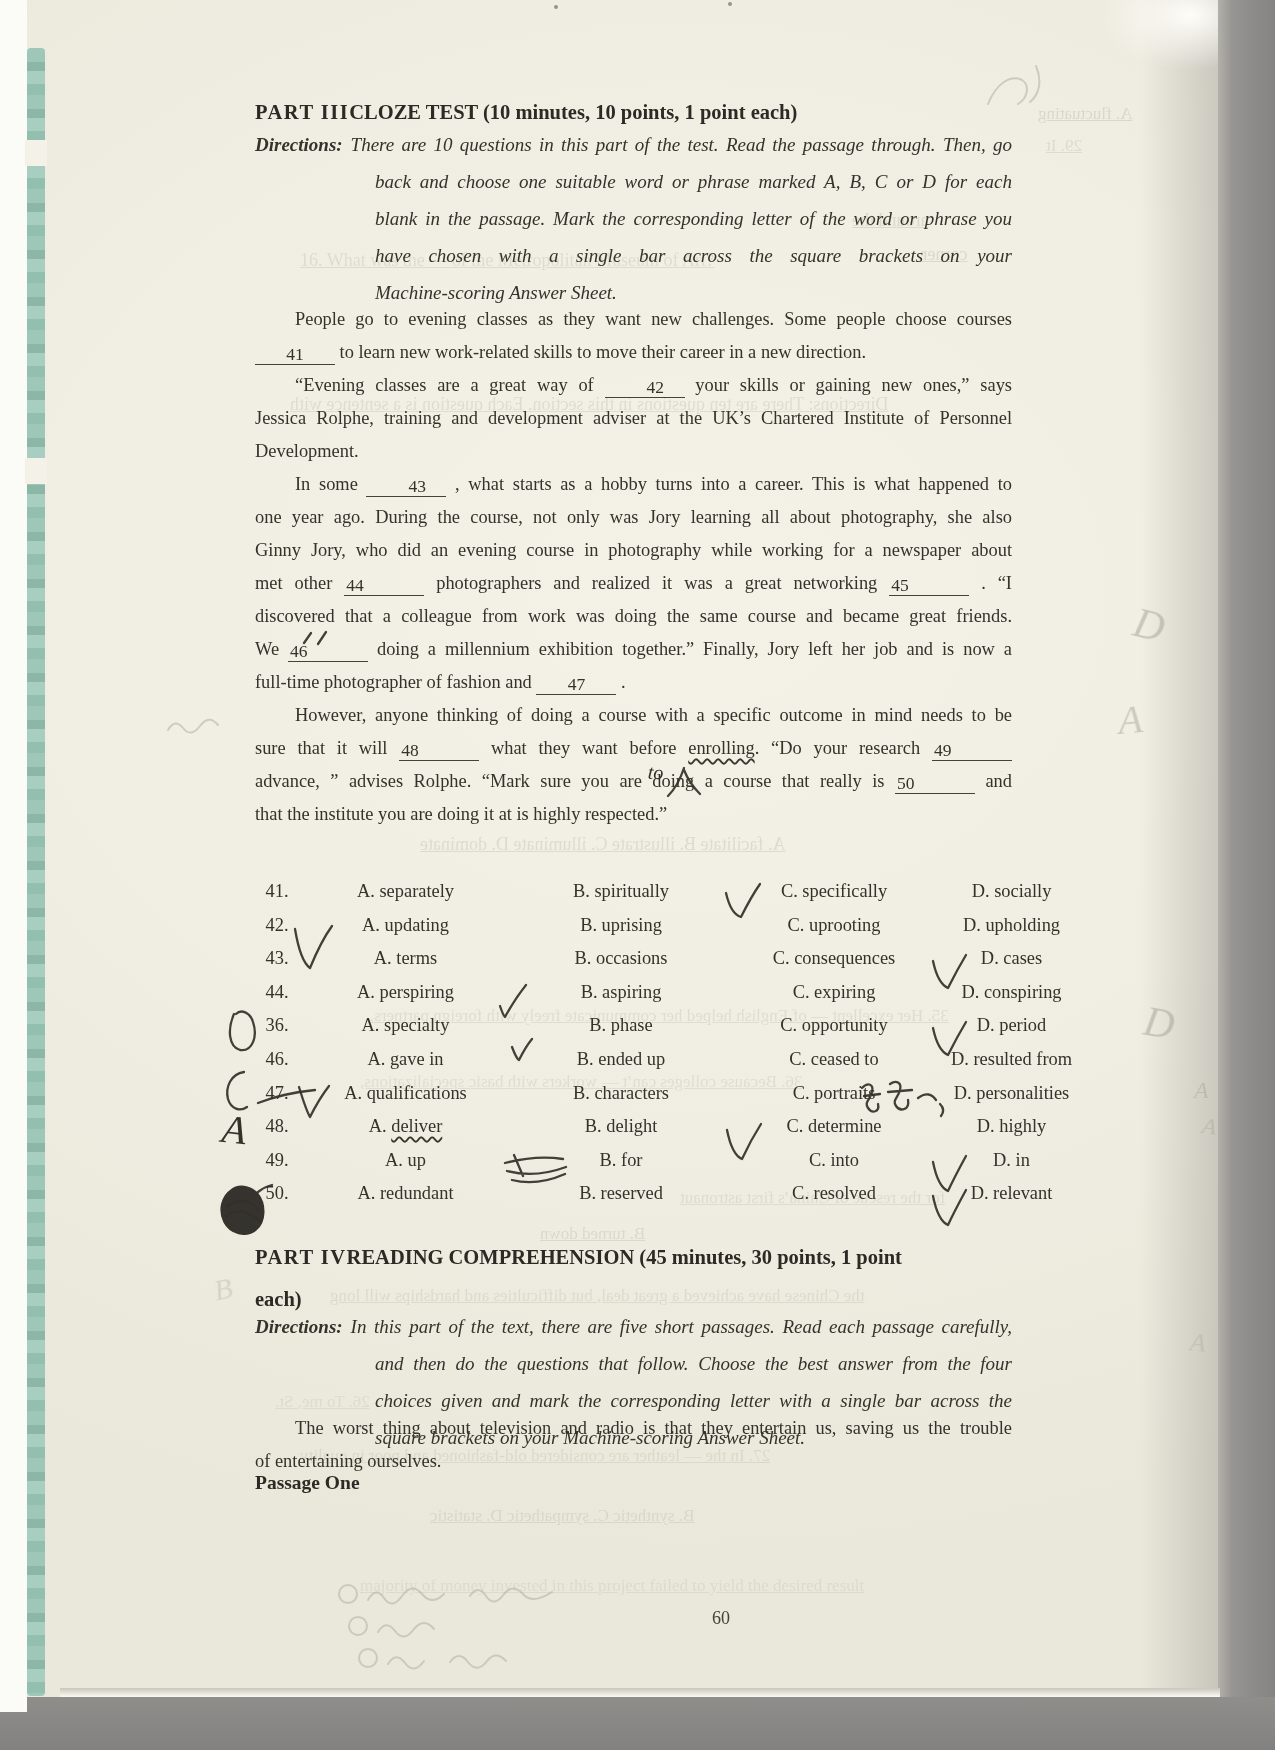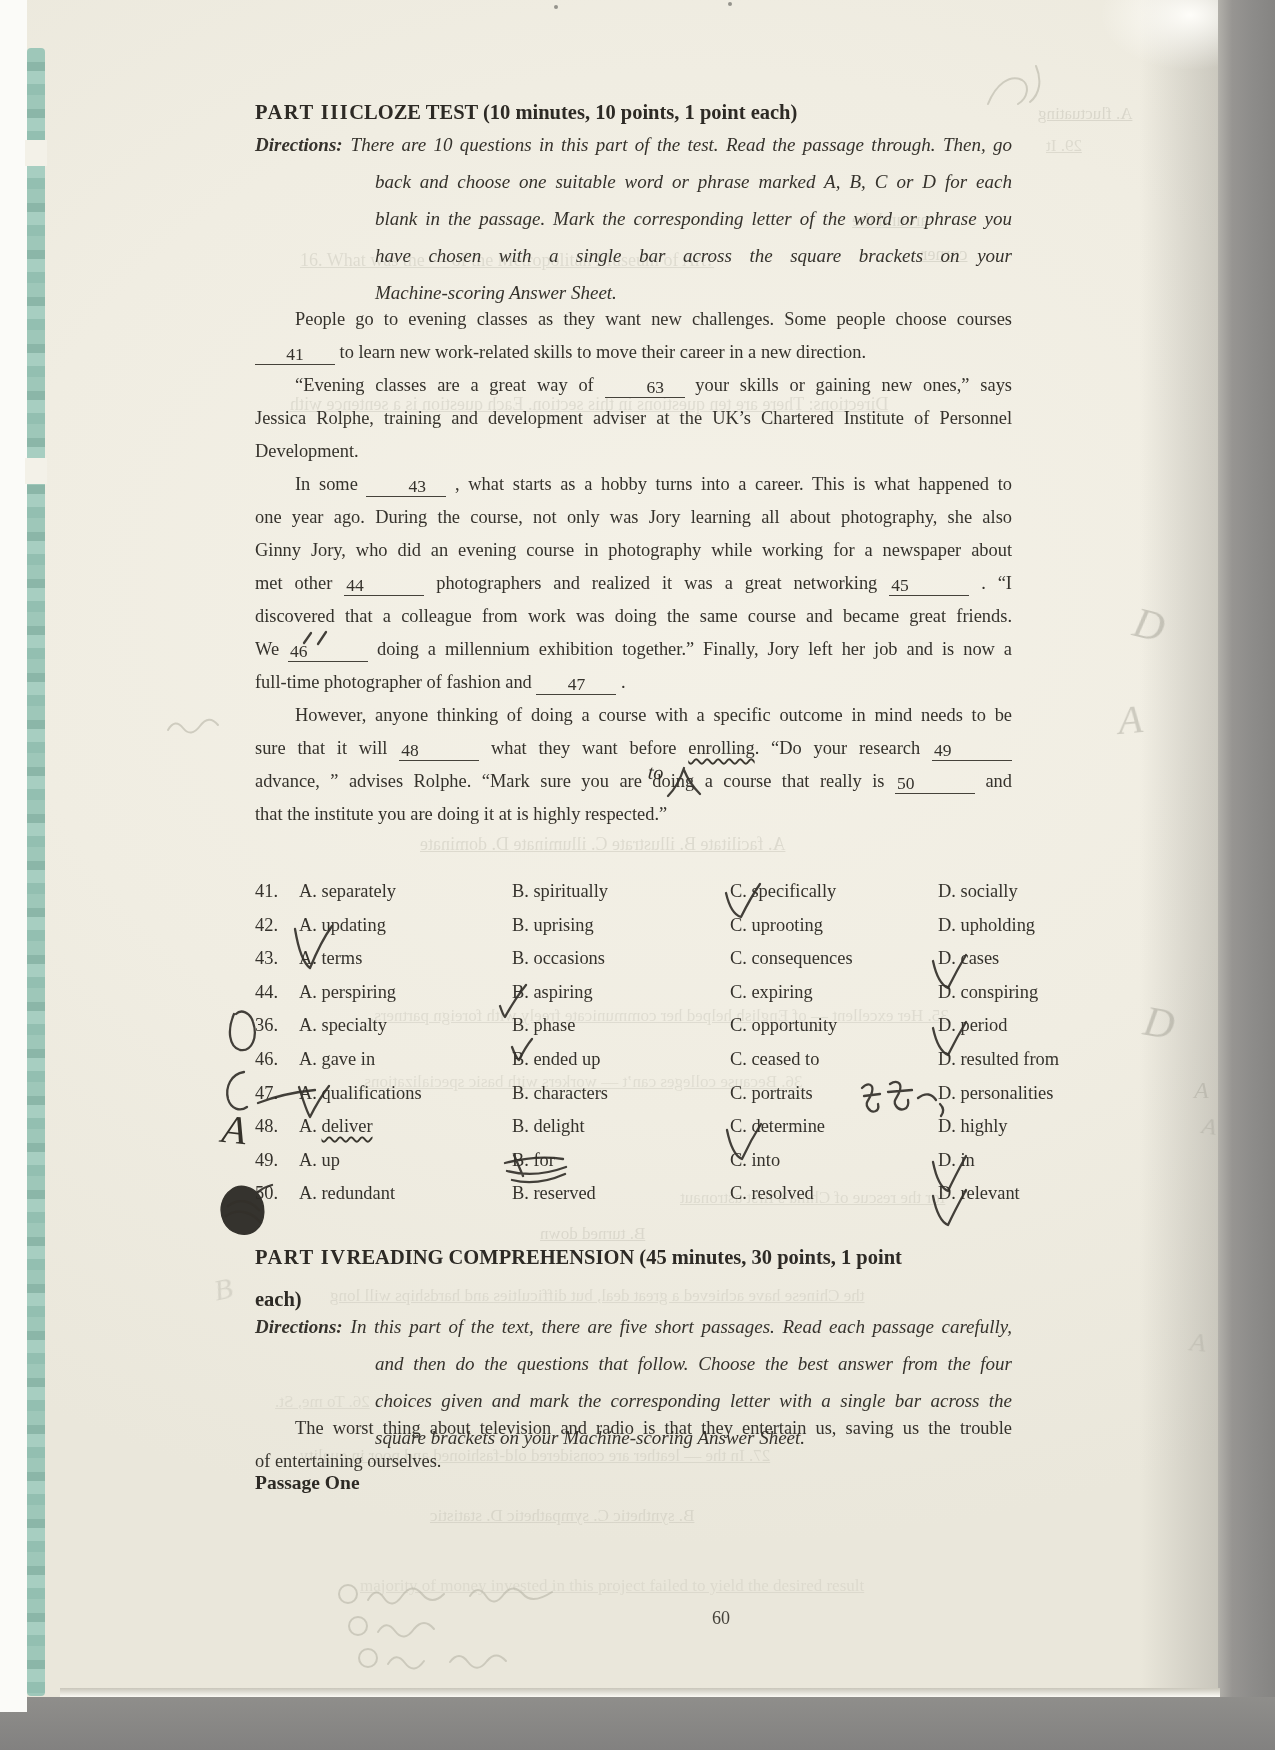--- a/index.html
+++ b/index.html
@@ -29,21 +29,21 @@
   .dline{font-style:italic;font-size:19px;line-height:37px;padding-left:120px;}
   .dline.first{text-indent:-120px;}
   .dl{font-weight:bold;margin-right:8px;}
   .j{text-align:justify;text-align-last:justify;}
   .jline{font-size:18.4px;line-height:33px;}
   .ind{text-indent:40px;}
   .blank{display:inline-block;min-width:76px;padding:0 2px;border-bottom:1.4px solid #45423a;
          text-align:center;font-size:17.5px;line-height:20px;height:20px;vertical-align:-2px;}
   .hwund{text-decoration:underline wavy 1.5px #3a372f;text-underline-offset:4px;}
   #opt-grid{display:grid;grid-template-columns:44px 213px 218px 208px auto;grid-auto-rows:33.6px;
-            width:830px;font-size:18.4px;align-items:start;}
+            width:830px;font-size:18.4px;align-items:start;text-align:center;}
   #passage-one-title{font-weight:bold;font-size:19.5px;color:#2d2a25;}
   #page-number{font-size:18px;color:#45423a;}
   
   .ghost{position:absolute;color:#a8a699;filter:blur(.5px);white-space:nowrap;font-size:17px;text-decoration:underline;}
   .mir{transform:scaleX(-1);}
   .gund{text-decoration:underline;}
   
   .hw{position:absolute;font-style:italic;color:#34312a;white-space:nowrap;line-height:1;}
   .pcl{position:absolute;font-style:italic;color:#a3a195;white-space:nowrap;line-height:1;filter:blur(.4px);}
   svg.overlay{position:absolute;left:0;top:0;}
@@ -85,21 +85,21 @@
     </div>
   <div class="dline j mk">back and choose one suitable word or phrase marked A, B, C or D for each</div>
       <div class="dline j mk">blank in the passage. Mark the corresponding letter of the word or phrase you</div>
       <div class="dline j mk">have chosen with a single bar across the square brackets on your</div>
       <div class="dline mk">Machine-scoring Answer Sheet.</div>
     </div>
 
   <div id="cloze" class="abs col" style="top:303px;">
       <div class="jline j ind mk">People go to evening classes as they want new challenges. Some people choose courses</div>
       <div class="jline mk"><span class="blank">41</span> to learn new work-related skills to move their career in a new direction.</div>
-      <div class="jline j ind mk">“Evening classes are a great way of <span class="blank">63</span> your skills or gaining new ones,” says</div>
+      <div class="jline j ind mk">“Evening classes are a great way of <span class="blank">42</span> your skills or gaining new ones,” says</div>
       <div class="jline j mk">Jessica Rolphe, training and development adviser at the UK’s Chartered Institute of Personnel</div>
       <div class="jline mk">Development.</div>
       <div class="jline j ind mk">In some <span class="blank">43</span> , what starts as a hobby turns into a career. This is what happened to</div>
       <div class="jline j mk">one year ago. During the course, not only was Jory learning all about photography, she also</div>
       <div class="jline j mk">Ginny Jory, who did an evening course in photography while working for a newspaper about</div>
       <div class="jline j mk">met other <span class="blank">44</span> photographers and realized it was a great networking <span class="blank">45</span> . “I</div>
       <div class="jline j mk">discovered that a colleague from work was doing the same course and became great friends.</div>
       <div class="jline j mk">We <span class="blank">46</span> doing a millennium exhibition together.” Finally, Jory left her job and is now a</div>
       <div class="jline mk">full-time photographer of fashion and <span class="blank">47</span> .</div>
       <div class="jline j ind mk">However, anyone thinking of doing a course with a specific outcome in mind needs to be</div>

